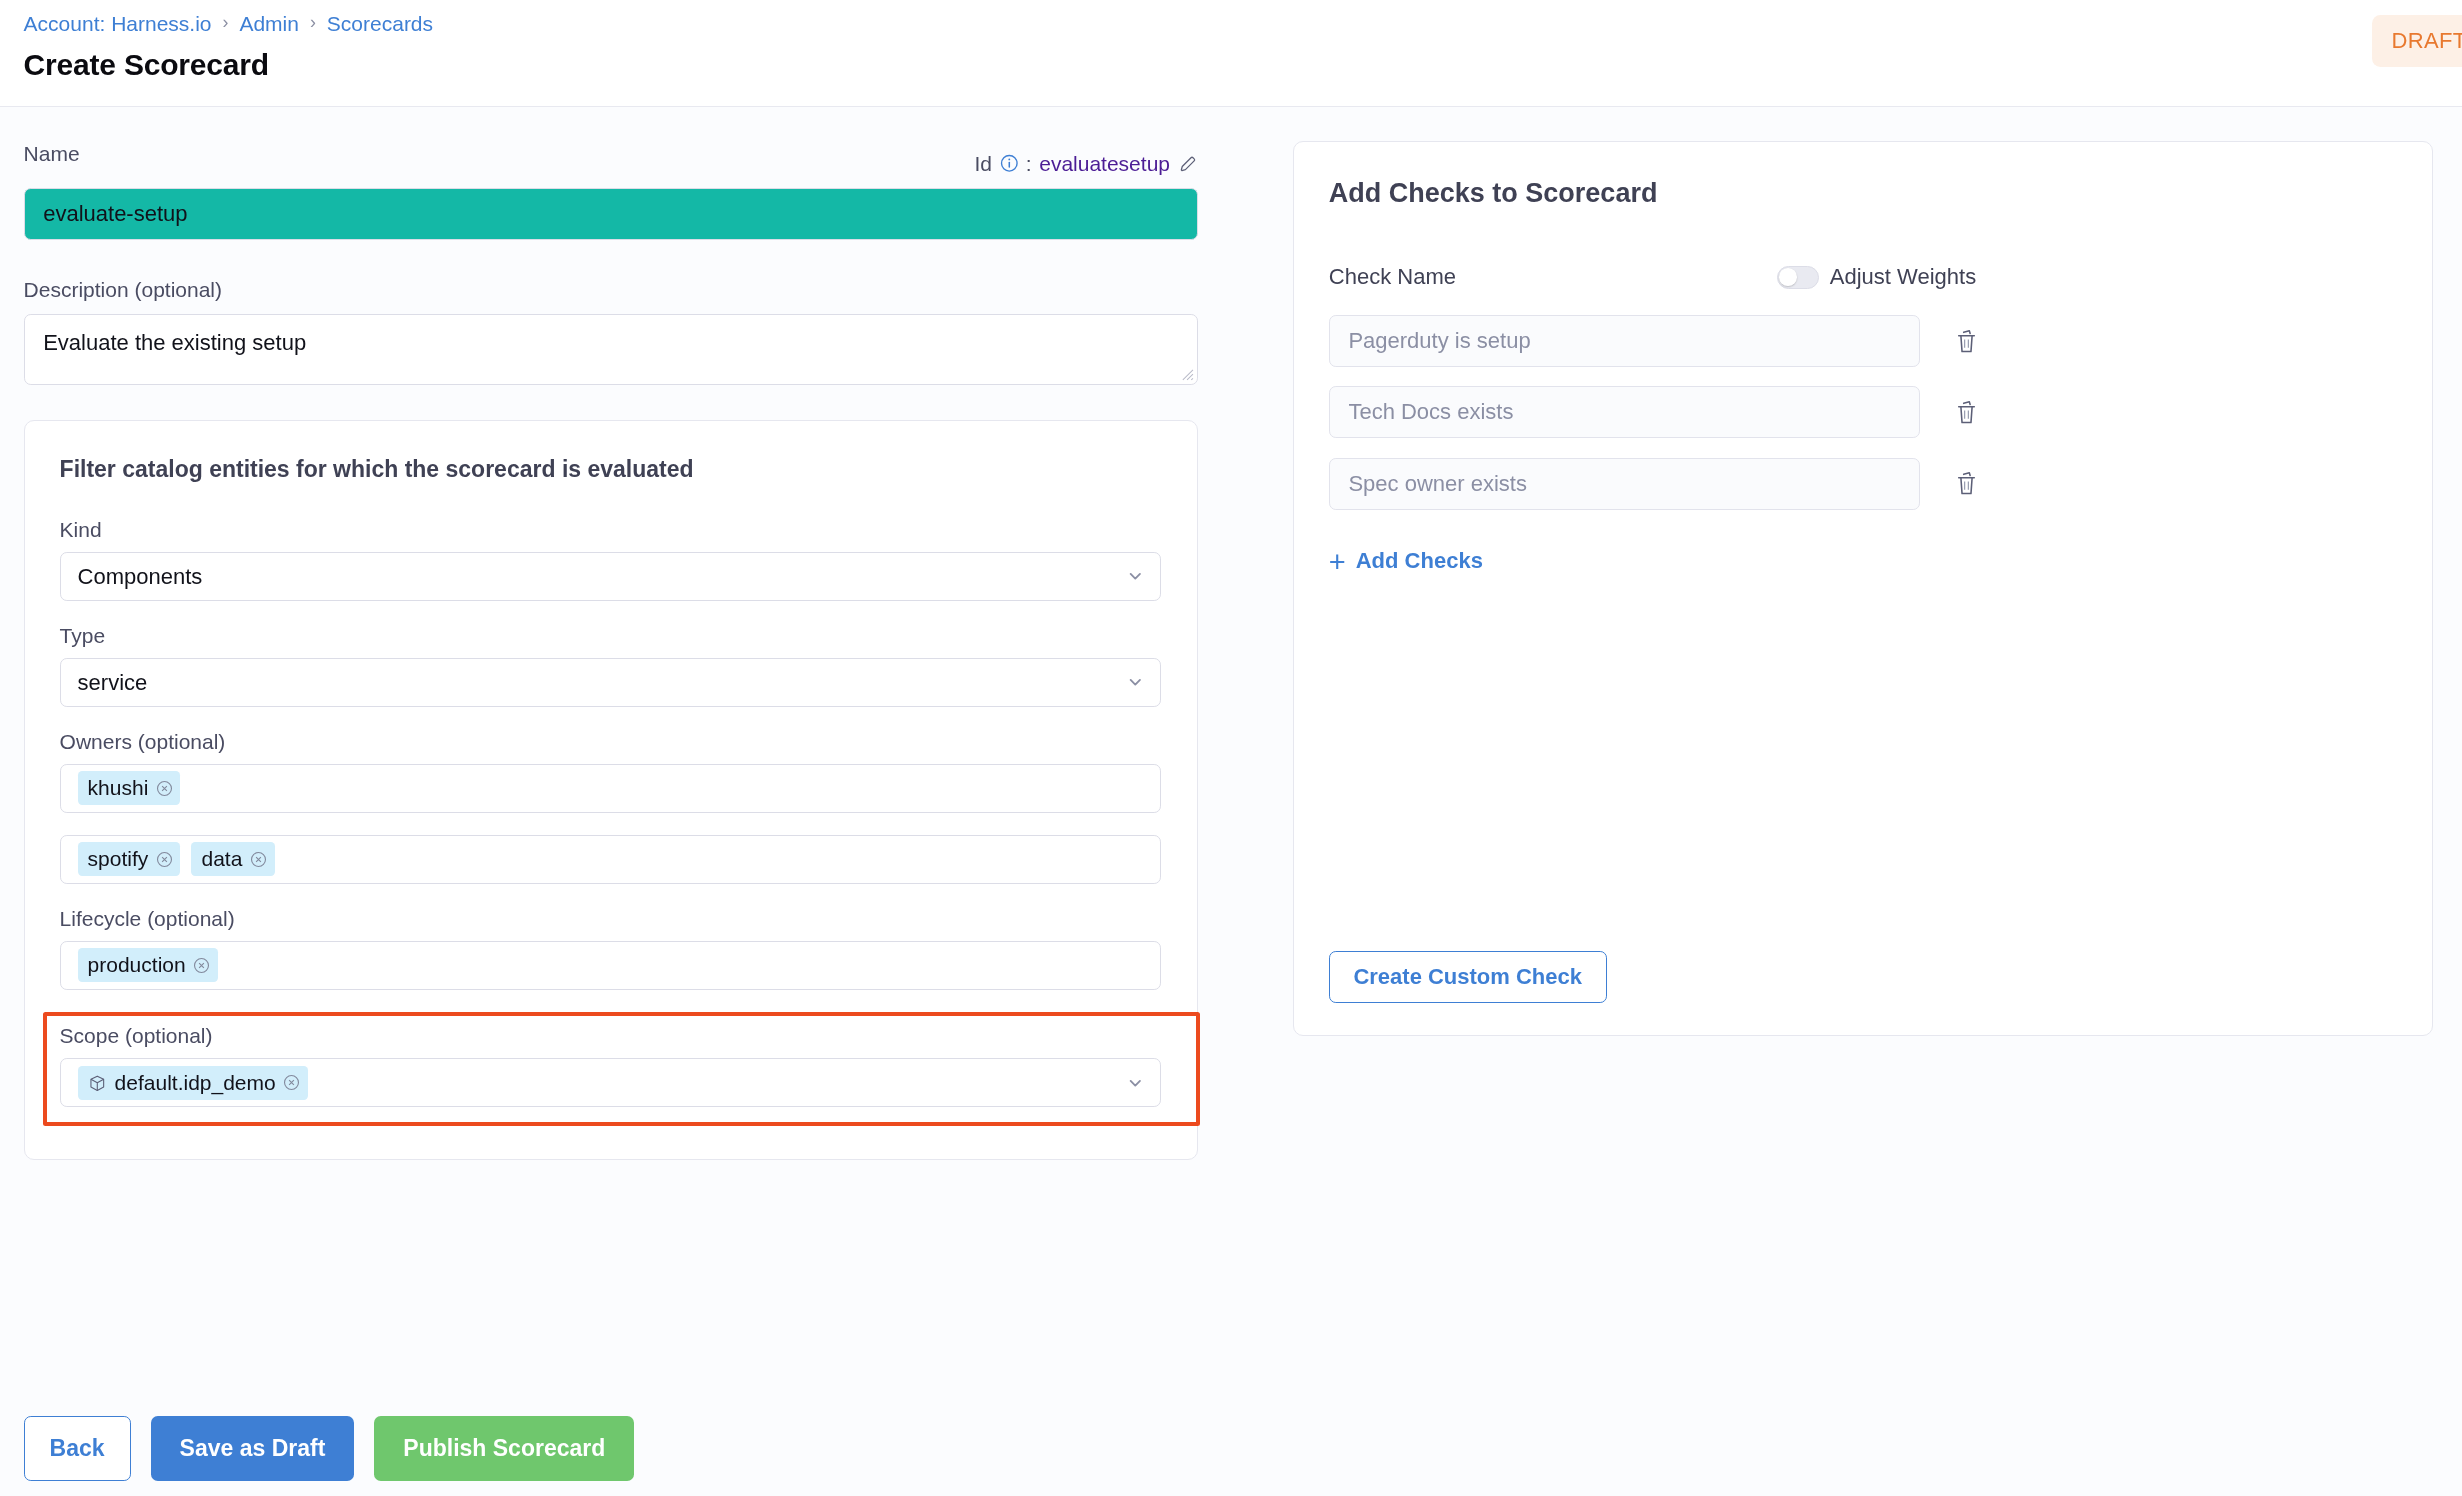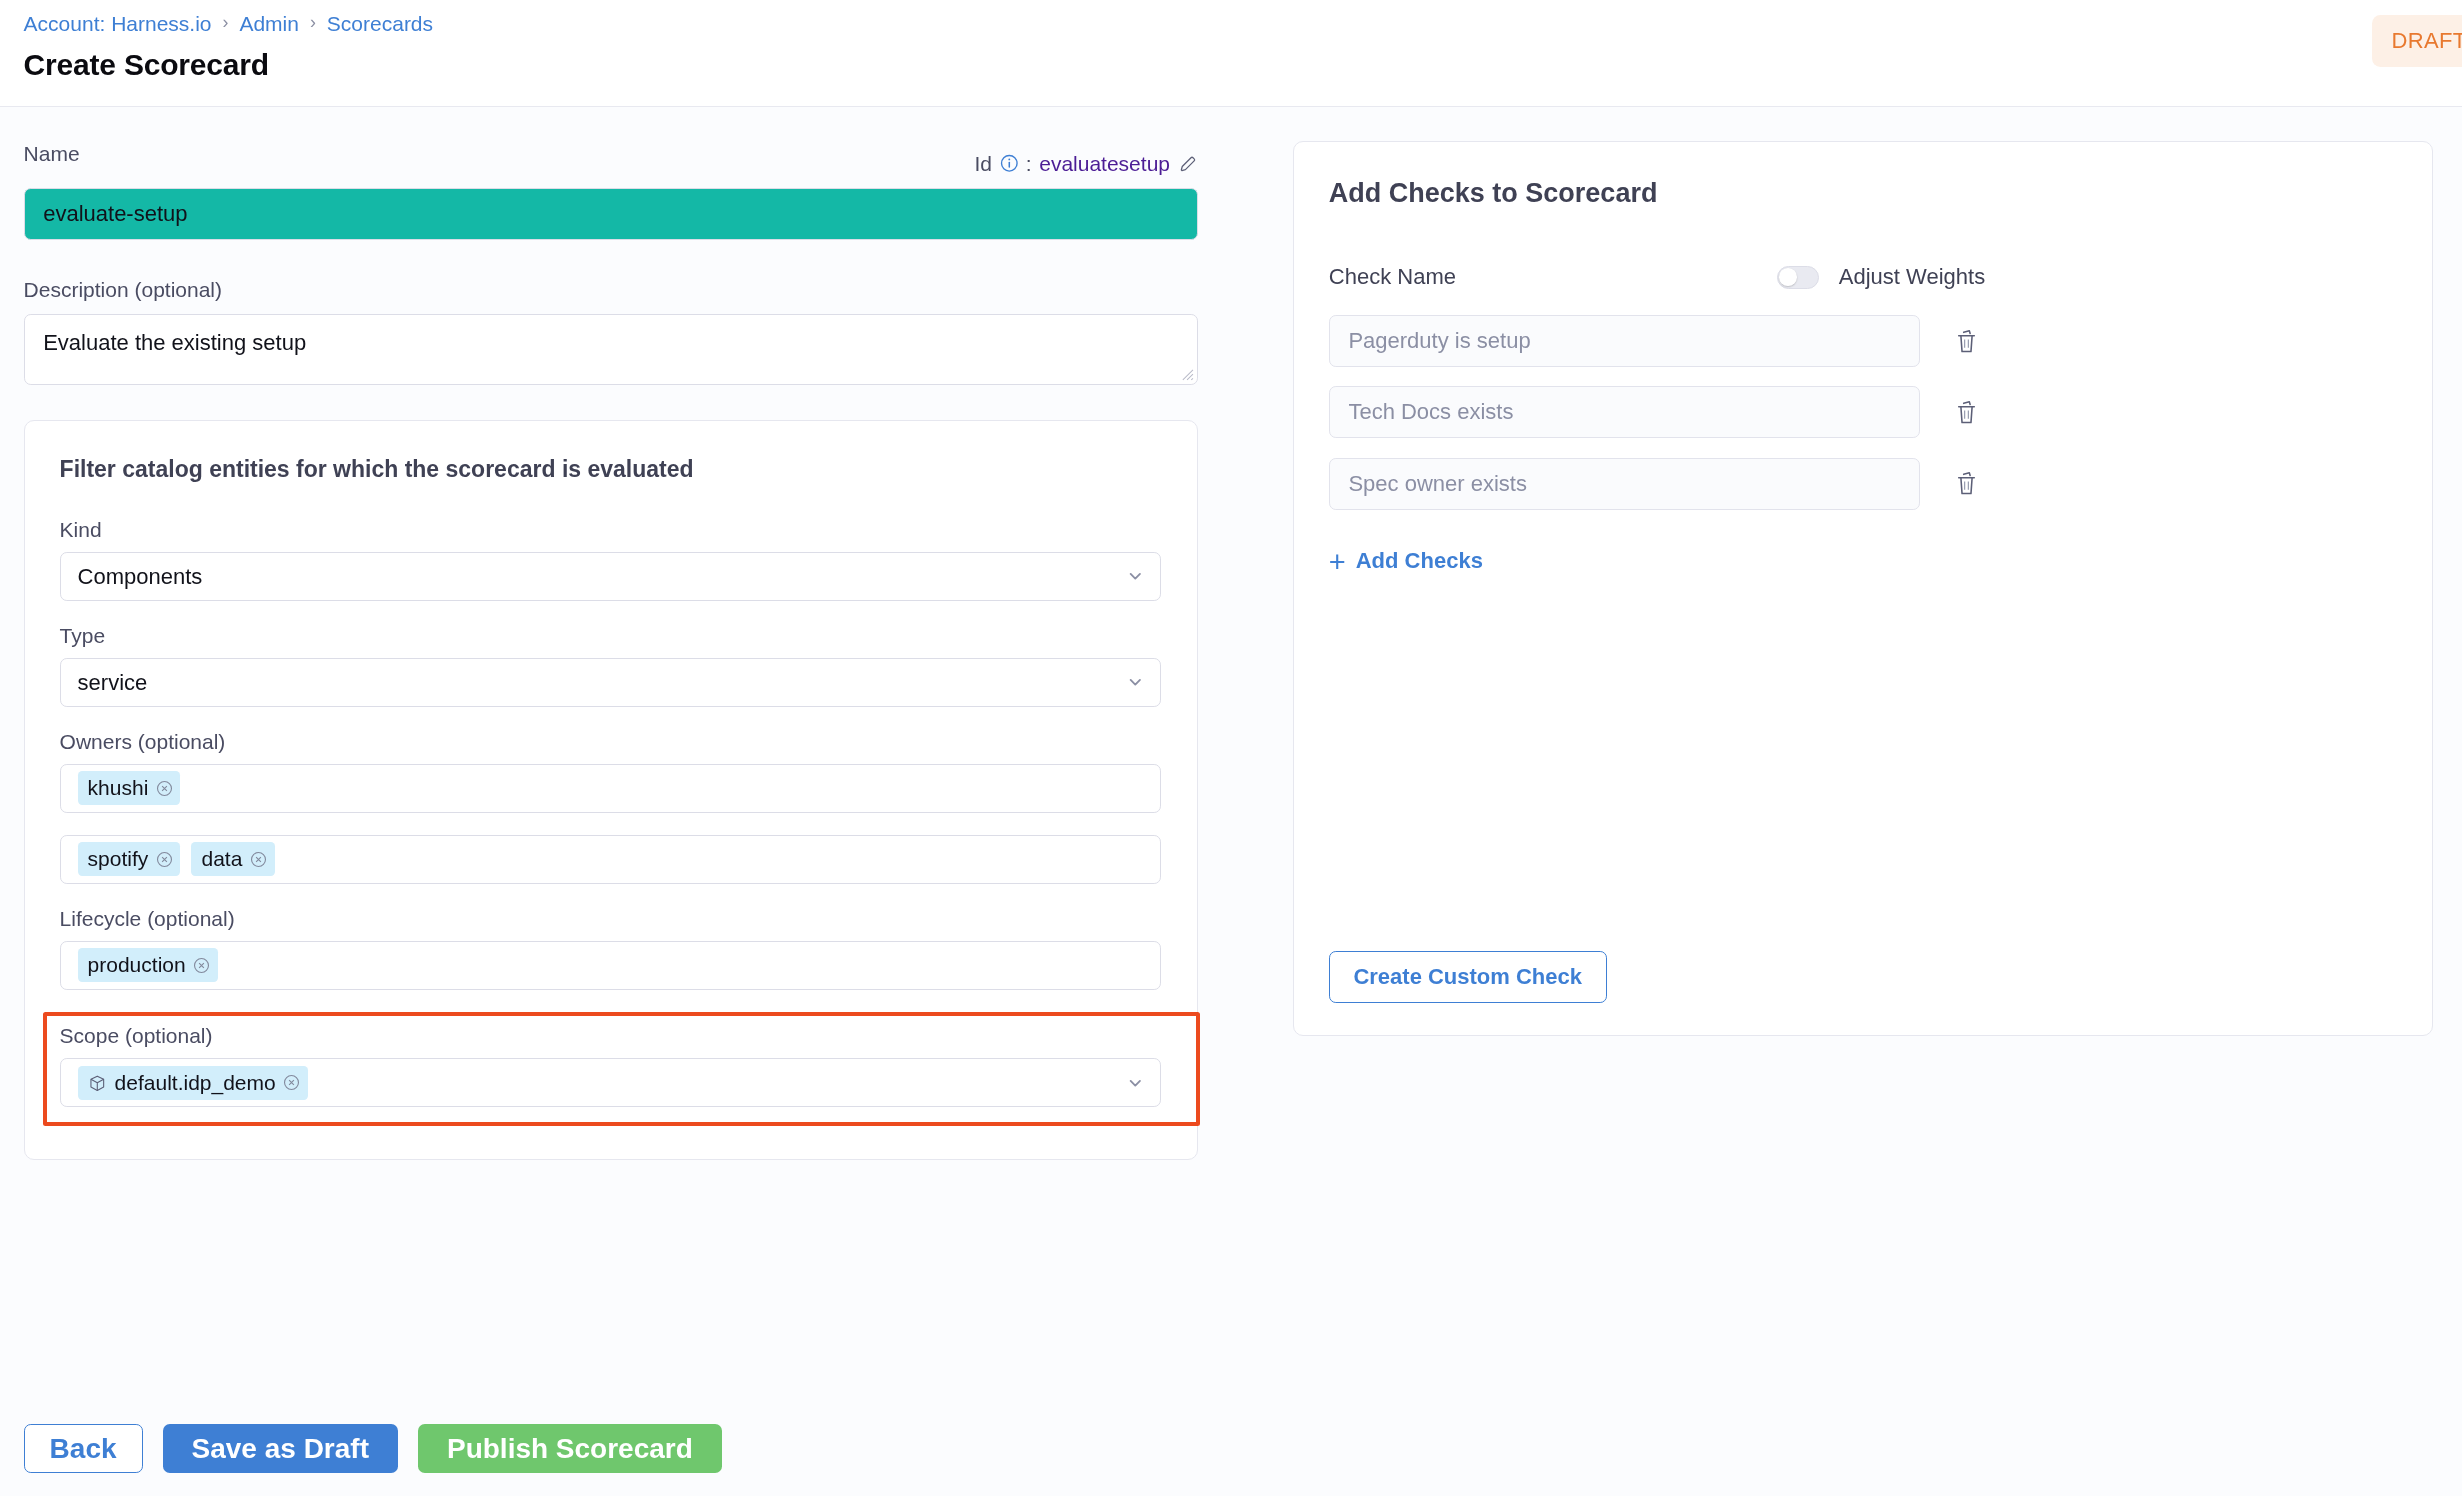--- a/index.html
+++ b/index.html
@@ -277,21 +277,21 @@
     margin-bottom: 25px;
   }
   .checks-head .col-name {
     font-size: 22px;
     color: #3f4154;
     width: 448px;
   }
   .weights-toggle {
     display: flex;
     align-items: center;
-    gap: 20px;
+    gap: 11px;
   }
   .toggle {
     width: 42px;
     height: 23px;
     border-radius: 11.8px;
     background: #e9eaf1;
     border: 0.8px solid #dcdde7;
     position: relative;
     flex: 0 0 auto;
   }
@@ -377,23 +377,23 @@
     bottom: 0;
     width: 2462px;
     height: 95px;
     display: flex;
     align-items: center;
     gap: 20px;
     padding-left: 23.6px;
     background: #fbfcfe;
   }
   .btn {
-    height: 49px;
+    height: 65px;
     border-radius: 6.8px;
-    font-size: 28px;
+    font-size: 23px;
     font-weight: bold;
     cursor: pointer;
     font-family: "Liberation Sans", sans-serif;
     border: 0;
   }
   .btn-back {
     background: #ffffff;
     border: 0.8px solid #3e7fd4;
     color: #3e7fd4;
     padding: 0 25px;

